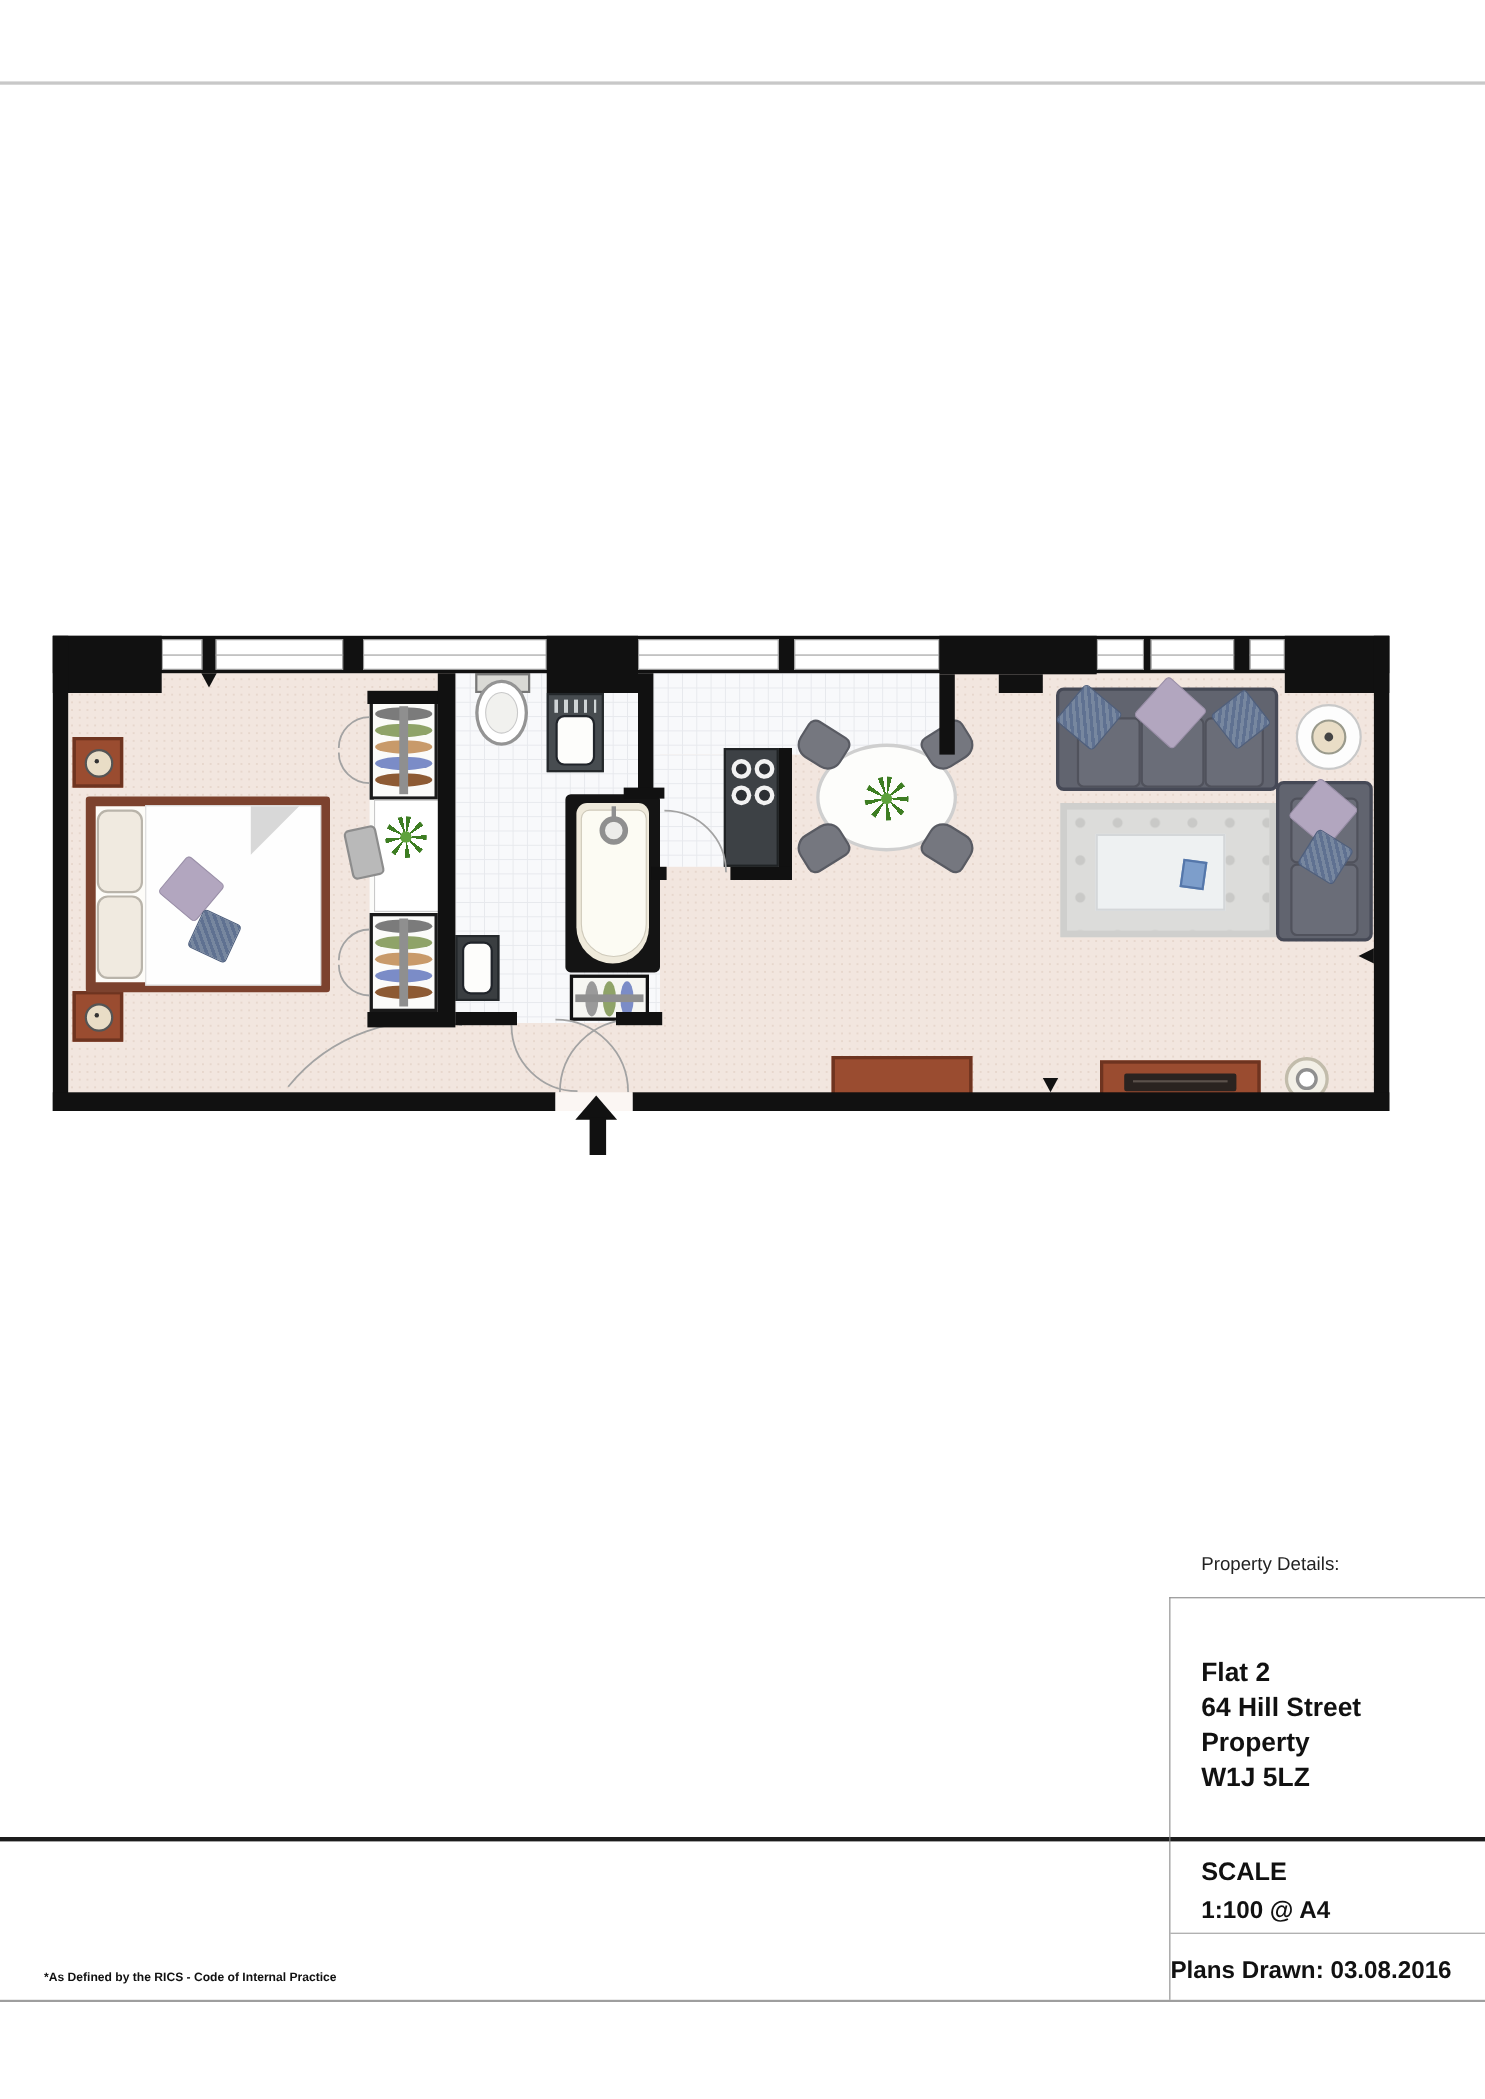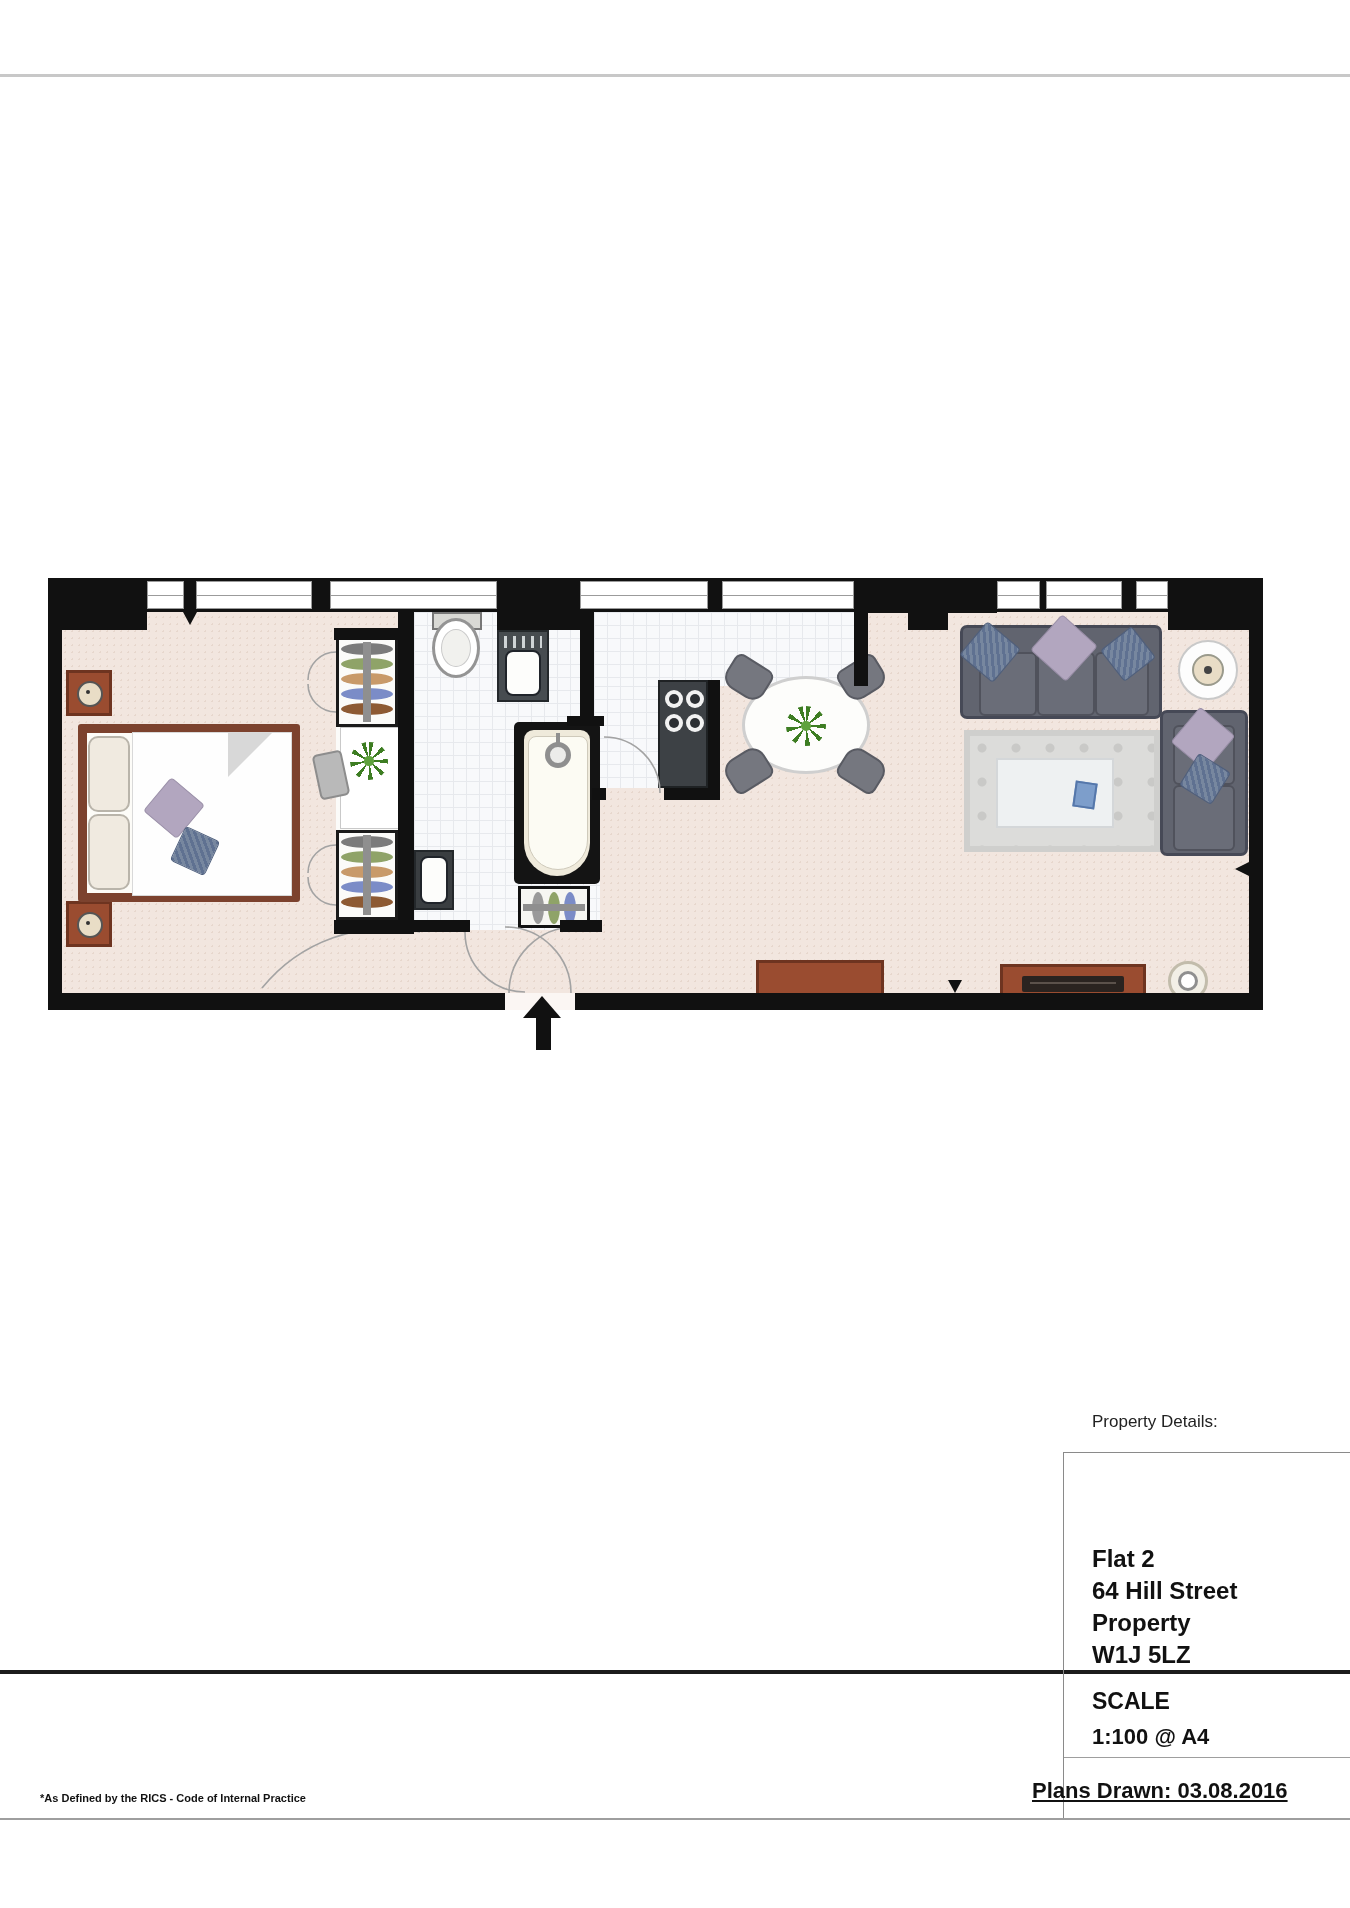--- a/index.html
+++ b/index.html
@@ -71,21 +71,21 @@
   .tvbar::after{content:"";position:absolute;left:8px;right:8px;top:6px;height:2px;background:#5b514b;}
   .marker{position:absolute;width:0;height:0;border-style:solid;}
   .m-down{border-width:13px 7px 0 7px;border-color:#111 transparent transparent transparent;}
   .m-left{border-width:7px 14px 7px 0;border-color:transparent #111 transparent transparent;}
   .arrow-head{position:absolute;width:0;height:0;border-style:solid;
               border-width:0 19px 22px 19px;border-color:transparent transparent #111 transparent;}
   .arrow-stem{position:absolute;background:#111;}
   .arcs{position:absolute;left:0;top:0;pointer-events:none;}
   
   .pd-label{font-size:17px;color:#222;}
-  .pd-address{font-size:24px;font-weight:bold;line-height:32px;color:#111;margin-top:38px;}
+  .pd-address{font-size:24px;font-weight:bold;line-height:32px;color:#111;}
   .scale-h{font-size:23px;font-weight:bold;color:#111;}
   .scale-v{font-size:22px;font-weight:bold;color:#111;}
   .plans{font-size:22px;font-weight:bold;color:#111;white-space:nowrap;}
   .area1{font-size:22px;font-weight:bold;color:#111;}
   .area-foot{font-size:11px;font-weight:bold;color:#111;}
   .center{text-align:center;}
 </style>
 </head>
 <body>
 
@@ -259,17 +259,17 @@
   <div class="abs pd-label" style="left:1092px;top:1412px;">Property Details:</div>
   <div class="abs pd-address" style="left:1092px;top:1505px;">
     <div>Flat 2</div>
     <div>64 Hill Street</div>
     <div>Property</div>
     <div>W1J 5LZ</div>
   </div>
 
   <div class="abs scale-h" style="left:1092px;top:1688px;">SCALE</div>
   <div class="abs scale-v" style="left:1092px;top:1724px;">1:100 @ A4</div>
-  <div class="abs plans" style="left:1032px;top:1778px;text-decoration:underline;">Plans Drawn: 03.08.2016</div>
+  <div class="abs plans" style="left:1064px;top:1778px;">Plans Drawn: 03.08.2016</div>
 
   <div class="abs center area-foot" style="left:0;top:1792px;width:346px;">*As Defined by the RICS - Code of Internal Practice</div>
 
 </div>
 
 </body></html>

